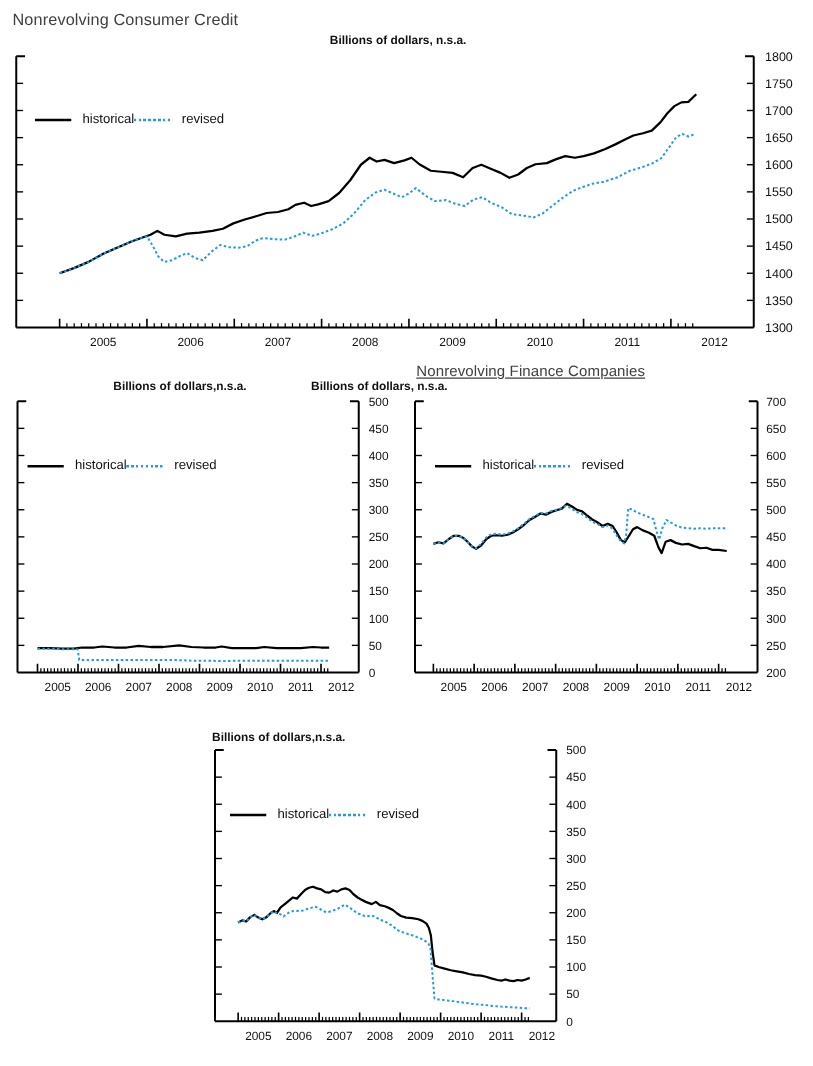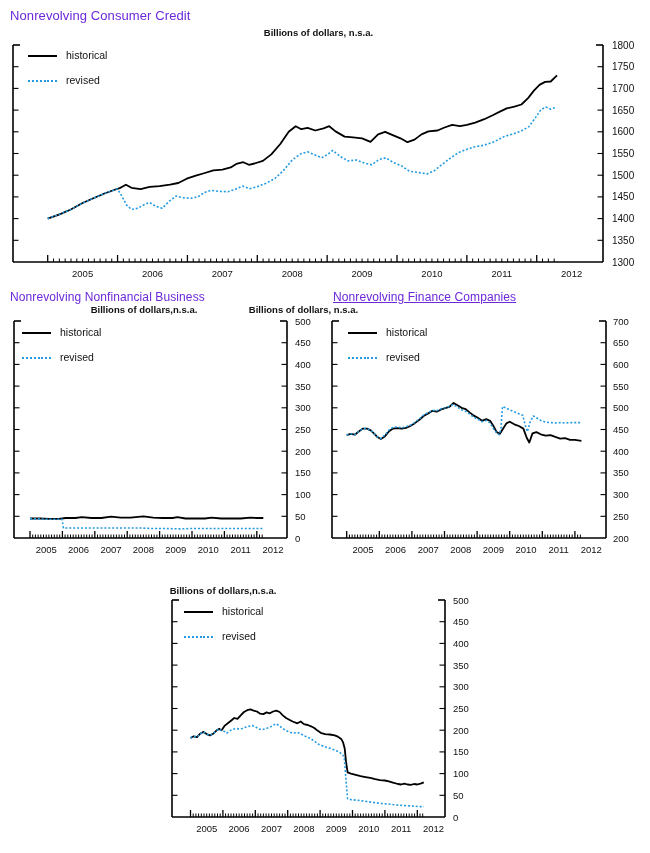--- a/index.html
+++ b/index.html
@@ -1,22 +1,22 @@
 <!DOCTYPE html>
 <html><head>
 <meta charset="utf-8">
 <style>
   html,body{margin:0;padding:0;background:#ffffff;}
   .canvas{position:relative;width:650px;height:853px;background:#ffffff;overflow:hidden;
           font-family:"Liberation Sans", sans-serif;color:#111;}
   #plots{position:absolute;left:0;top:0;}
-  .chart-title{position:absolute;font-size:13px;color:#6d28d9;letter-spacing:0.1px;}
+  .chart-title{position:absolute;font-size:13px;color:#404040;letter-spacing:0.1px;}
   .chart-title.small{font-size:12px;}
   .units{position:absolute;left:0;text-align:center;font-size:9.5px;color:#111;font-weight:bold;}
-  .legend{position:absolute;display:flex;flex-direction:column;gap:12px;}
+  .legend{position:absolute;display:flex;flex-direction:row;gap:0;margin-top:40px;}
   .legend-row{display:flex;align-items:center;height:13px;}
   .sw{display:inline-block;width:29px;height:2px;margin-right:9px;flex:0 0 auto;}
   .sw.solid{background:#000000;}
   .sw.dotted{background:repeating-linear-gradient(90deg,#239be0 0 2px,transparent 2px 3.9px);}
   .lt{font-size:10.5px;color:#111;line-height:13px;}
 </style>
 </head>
 <body>
 
 <div class="canvas">
@@ -563,21 +563,20 @@
     <div class="legend-row">
       <span class="sw solid"></span>
       <span class="lt">historical</span>
     </div>
     <div class="legend-row">
       <span class="sw dotted"></span>
       <span class="lt">revised</span>
     </div>
   </div>
 
-  <div class="chart-title small" style="left:10px;top:290px;">Nonrevolving Nonfinancial Business</div>
   <div class="units" style="width:288px;top:304px;">Billions of dollars,n.s.a.</div>
   <div class="legend" style="left:22px;top:326px;">
     <div class="legend-row">
       <span class="sw solid"></span>
       <span class="lt">historical</span>
     </div>
     <div class="legend-row">
       <span class="sw dotted"></span>
       <span class="lt">revised</span>
     </div>

